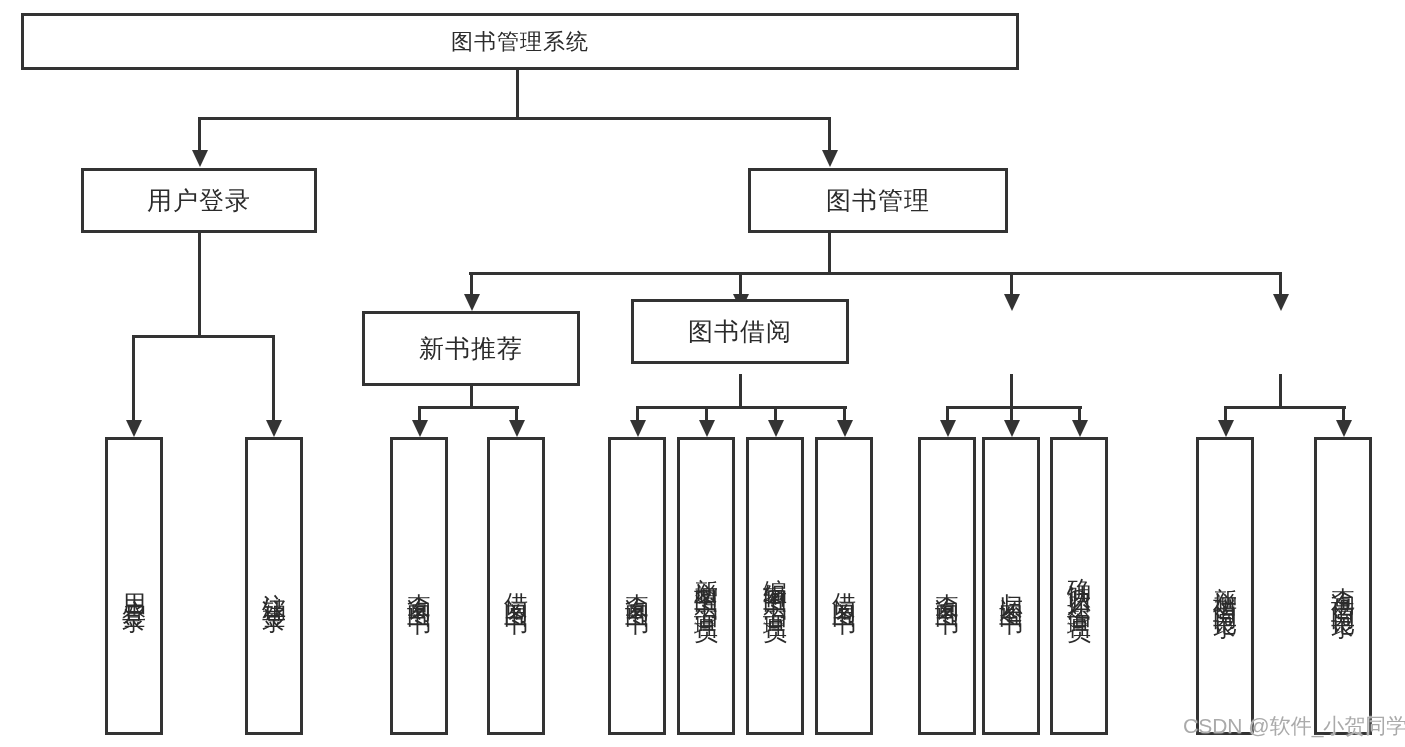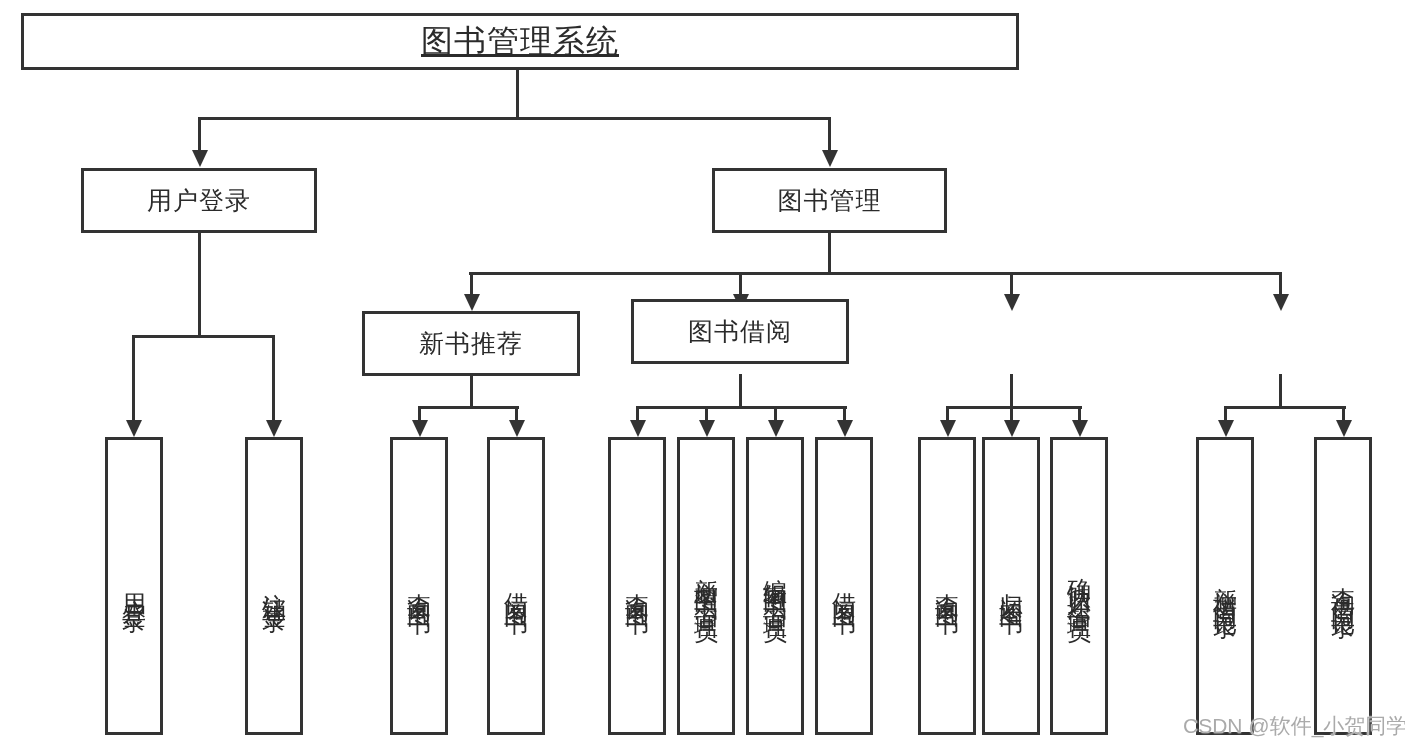--- a/index.html
+++ b/index.html
@@ -7,21 +7,21 @@
   .stage{
     position:relative;width:1405px;height:747px;background:#ffffff;overflow:hidden;
   }
   
   .box{
     position:absolute;background:#ffffff;border:3px solid #333333;box-sizing:border-box;
     display:flex;align-items:center;justify-content:center;
     color:#2b2b2b;z-index:2;
   }
   .hbox{font-size:25px;letter-spacing:1px;}
-  .root{font-size:32px;text-decoration:underline;}
+  .root{font-size:22px;}
   .vbox{
     writing-mode:vertical-rl;text-orientation:mixed;
     font-size:24px;letter-spacing:6px;line-height:1;
     width:58px;top:437px;height:298px;
   }
   
   .hl{position:absolute;height:3px;background:#333333;z-index:1;}
   .vl{position:absolute;width:3px;background:#333333;z-index:1;}
   .drop{position:absolute;width:3px;background:#333333;z-index:1;}
   .drop::after{
@@ -38,23 +38,23 @@
   }
 </style>
 </head>
 <body>
 
 <div class="stage">
 
   <div class="box hbox root" style="left:21px;top:13px;width:998px;height:57px">图书管理系统</div>
 
   <div class="box hbox" style="left:81px;top:168px;width:236px;height:65px">用户登录</div>
-  <div class="box hbox" style="left:712px;top:168px;width:235px;height:65px">图书管理</div>
+  <div class="box hbox" style="left:748px;top:168px;width:260px;height:65px">图书管理</div>
 
-  <div class="box hbox" style="left:362px;top:311px;width:218px;height:65px">新书推荐</div>
+  <div class="box hbox" style="left:362px;top:311px;width:218px;height:75px">新书推荐</div>
   <div class="box hbox" style="left:631px;top:299px;width:218px;height:65px">图书借阅</div>
 
   <div class="box vbox" style="left:105px">用户登录</div>
   <div class="box vbox" style="left:245px">注销登录</div>
   <div class="box vbox" style="left:390px">查询图书</div>
   <div class="box vbox" style="left:487px">借阅图书</div>
   <div class="box vbox" style="left:608px">查询图书</div>
   <div class="box vbox" style="left:677px">新增图书（管理员）</div>
   <div class="box vbox" style="left:746px">编辑图书（管理员）</div>
   <div class="box vbox" style="left:815px">借阅图书</div>

